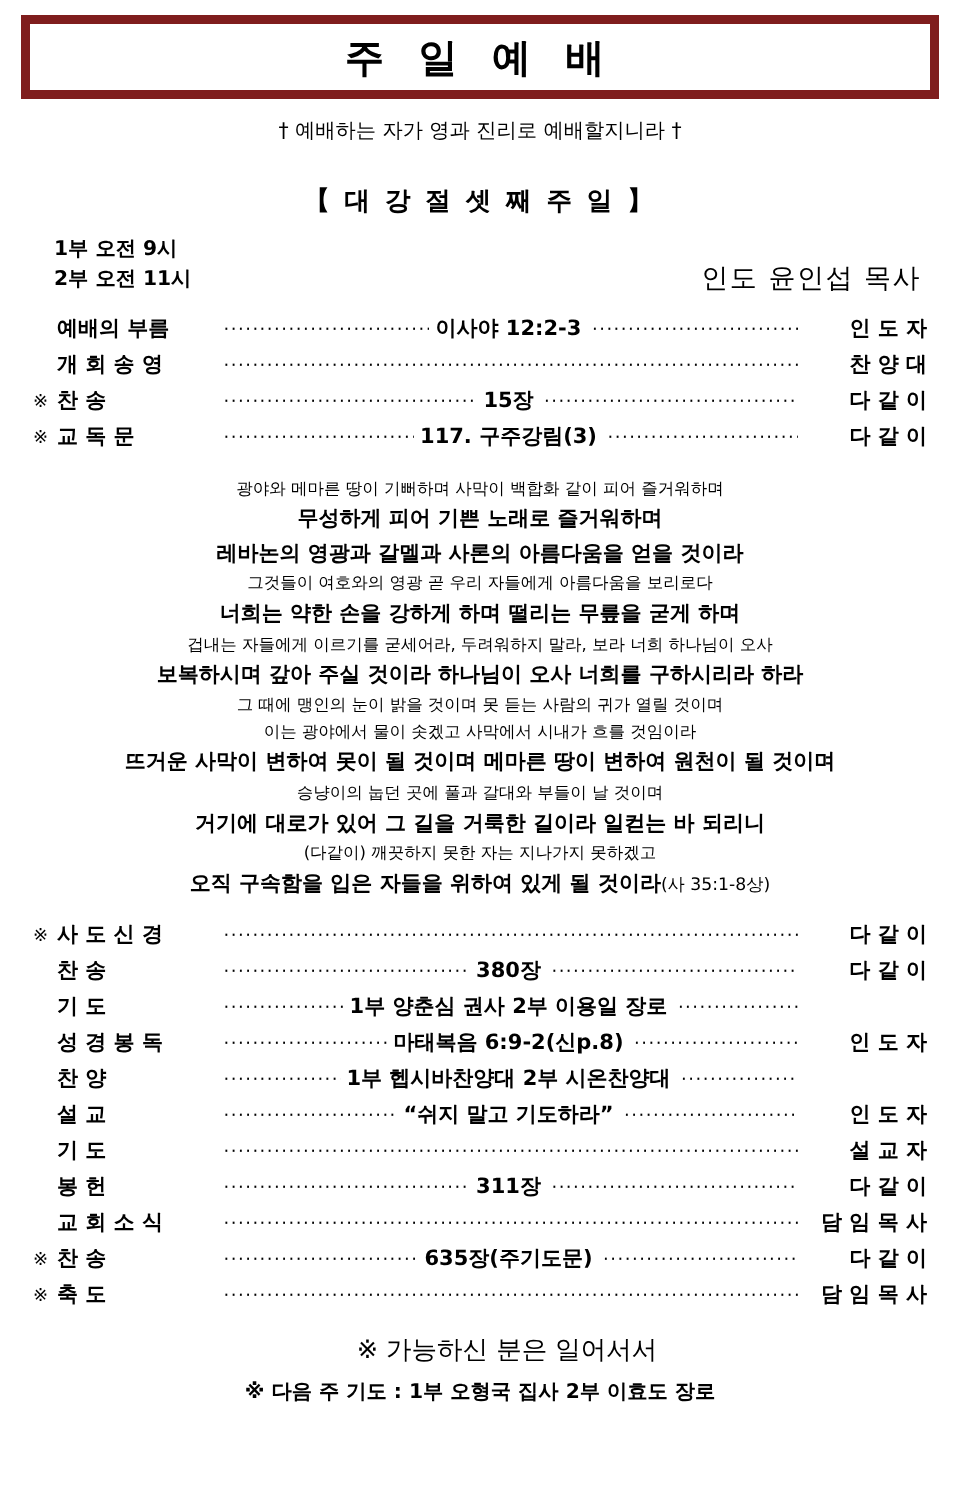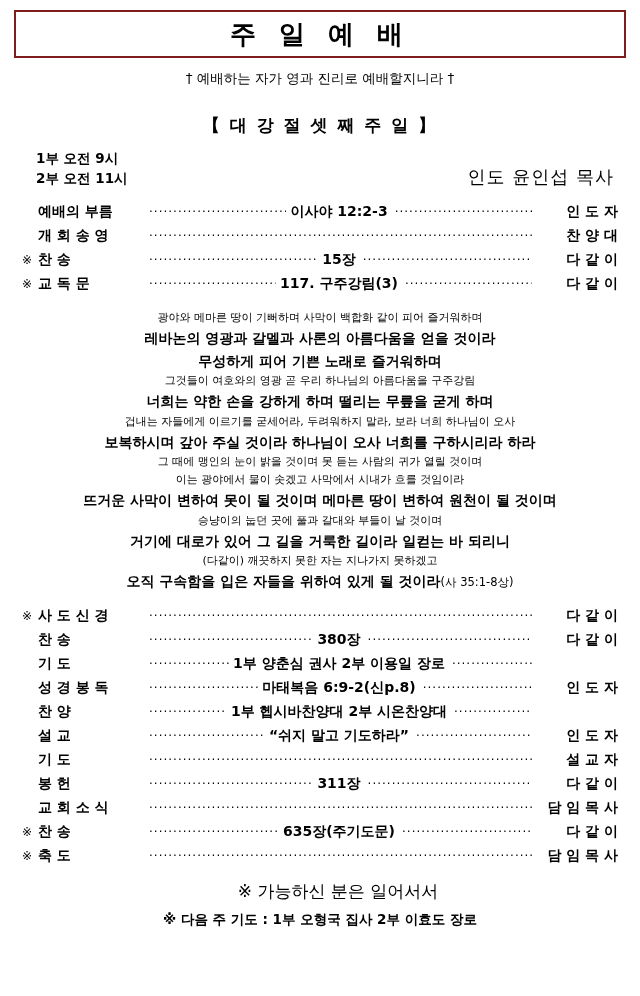--- a/index.html
+++ b/index.html
@@ -19,21 +19,21 @@
     width: 640px;
     height: 996px;
     padding: 0;
     box-sizing: border-box;
     position: relative;
   }
 
   
   .title-box {
     margin: 10px 14px 0 14px;
-    border: 2px solid #7f1d1d;
+    border: 6px solid #7f1d1d;
     height: 44px;
     display: flex;
     align-items: center;
     justify-content: center;
   }
   .title-text {
     font-size: 26px;
     font-weight: bold;
     letter-spacing: 7px;
   }
@@ -211,23 +211,23 @@
         <span class="item">교 독  문</span>
         <span class="dots">··························································································</span>
         <span class="content">117. 구주강림(3)</span>
         <span class="dots">··························································································</span>
         <span class="actor plain" style="flex: 0 0 86px;">다  같  이</span>
       </div>
     </div>
 
   <div class="scripture" id="scripture">
       <p class="sc-n"><span>광야와 메마른 땅이 기뻐하며 사막이 백합화 같이 피어 즐거워하며</span></p>
+      <p class="sc-b"><span>무성하게 피어 기쁜 노래로 즐거워하며</span></p>
       <p class="sc-b"><span>레바논의 영광과 갈멜과 사론의 아름다움을 얻을 것이라</span></p>
-      <p class="sc-b"><span>무성하게 피어 기쁜 노래로 즐거워하며</span></p>
-      <p class="sc-n"><span>그것들이 여호와의 영광 곧 우리 하나님의 아름다움을 구주강림</span></p>
+      <p class="sc-n"><span>그것들이 여호와의 영광 곧 우리 자들에게 아름다움을 보리로다</span></p>
       <p class="sc-b"><span>너희는 약한 손을 강하게 하며 떨리는 무릎을 굳게 하며</span></p>
       <p class="sc-n"><span>겁내는 자들에게 이르기를 굳세어라, 두려워하지 말라, 보라 너희 하나님이 오사</span></p>
       <p class="sc-b"><span>보복하시며 갚아 주실 것이라 하나님이 오사 너희를 구하시리라 하라</span></p>
       <p class="sc-n"><span>그 때에 맹인의 눈이 밝을 것이며 못 듣는 사람의 귀가 열릴 것이며</span></p>
       <p class="sc-n"><span>이는 광야에서 물이 솟겠고 사막에서 시내가 흐를 것임이라</span></p>
       <p class="sc-b"><span>뜨거운 사막이 변하여 못이 될 것이며 메마른 땅이 변하여 원천이 될 것이며</span></p>
       <p class="sc-n"><span>승냥이의 눕던 곳에 풀과 갈대와 부들이 날 것이며</span></p>
       <p class="sc-b"><span>거기에 대로가 있어 그 길을 거룩한 길이라 일컫는 바 되리니</span></p>
       <p class="sc-n"><span>(다같이)  깨끗하지 못한 자는 지나가지 못하겠고</span></p>
       <p class="sc-b"><span>오직 구속함을 입은 자들을 위하여 있게 될 것이라</span><span class="ref">(사 35:1-8상)</span></p>

